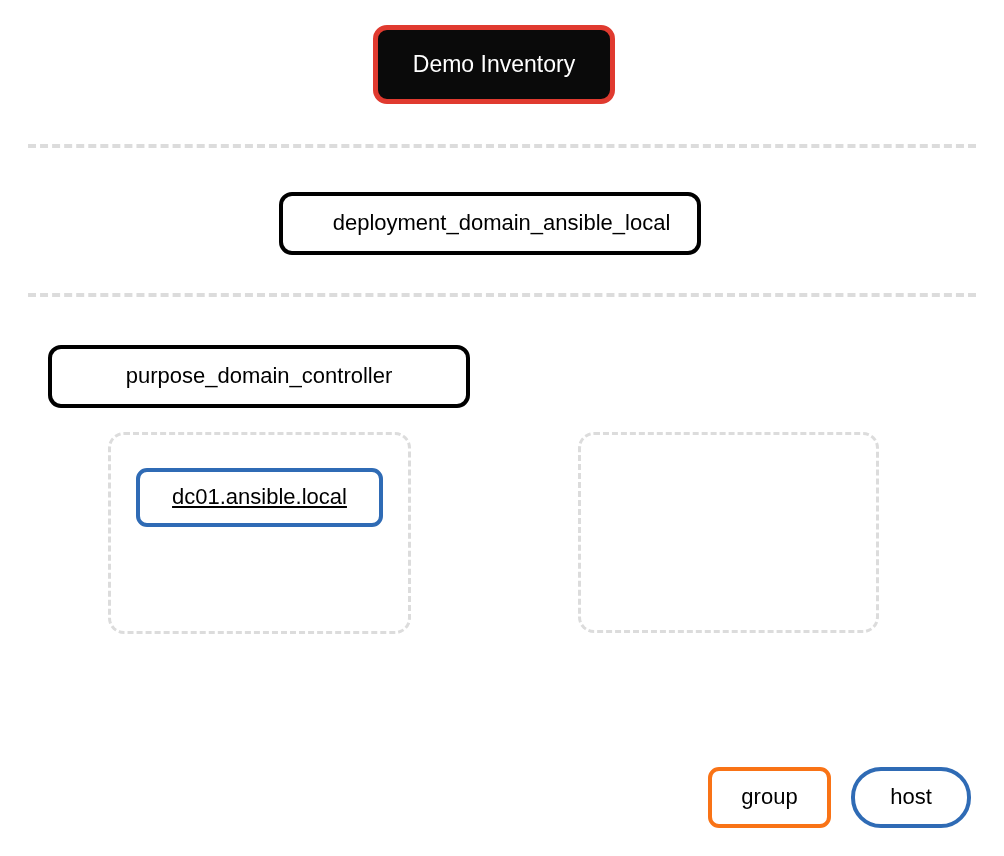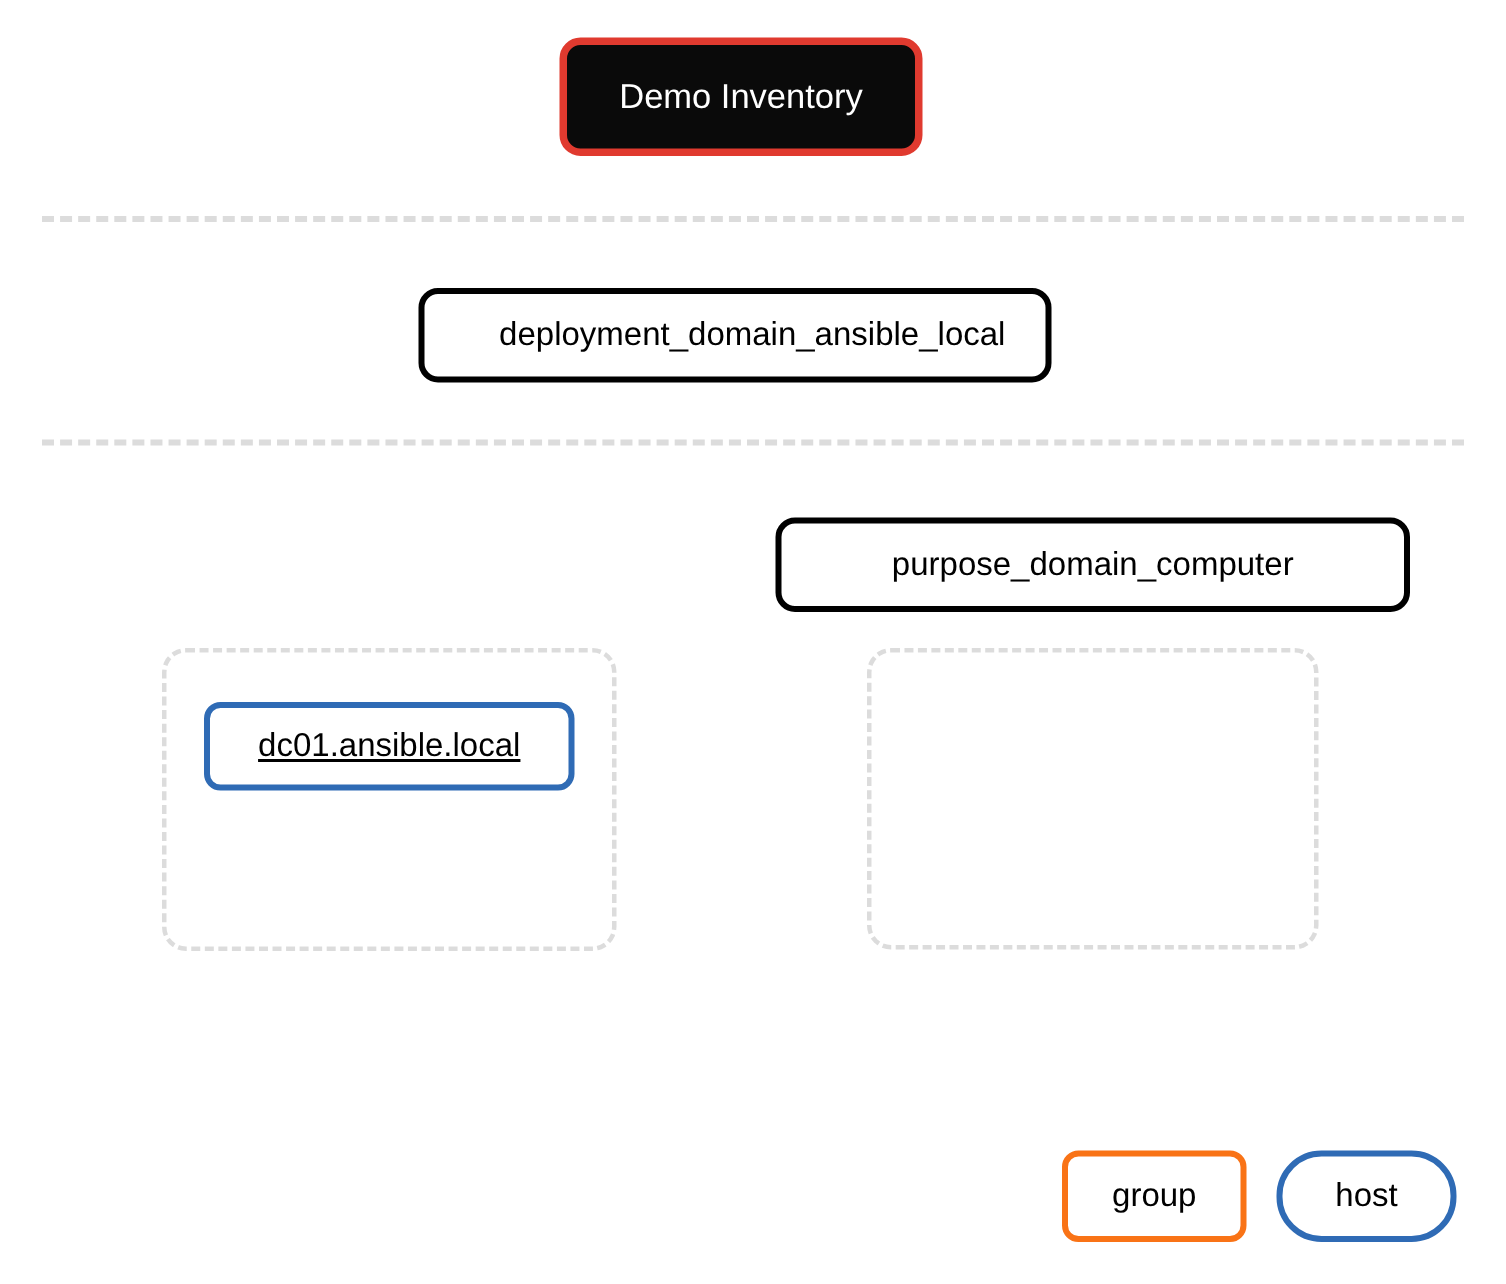--- a/index.html
+++ b/index.html
@@ -100,24 +100,24 @@
   </div>
 
   <div class="rank-separator" style="left:28px; top:144px; width:948px;"></div>
 
   <div class="node group" style="left:279px; top:192px; width:422px; height:63px;padding-left:23px;">
     <span>deployment_domain_ansible_local</span>
   </div>
 
   <div class="rank-separator" style="left:28px; top:293px; width:948px;"></div>
 
+  <div class="node group" style="left:48px; top:345px; width:422px; height:63px;">
+    <span>purpose_domain_controller</span>
+  </div>
 
-  <div class="node group" style="left:517px; top:345px; width:423px; height:63px;">
-    <span>purpose_domain_computer</span>
-  </div>
 
   <div class="cluster" style="left:108px; top:432px; width:303px; height:202px;">
   </div>
 
   <div class="node host" style="left:136px; top:468px; width:247px; height:59px;">
     <span>dc01.ansible.local</span>
   </div>
 
   <div class="cluster" style="left:578px; top:432px; width:301px; height:201px;">
   </div>

